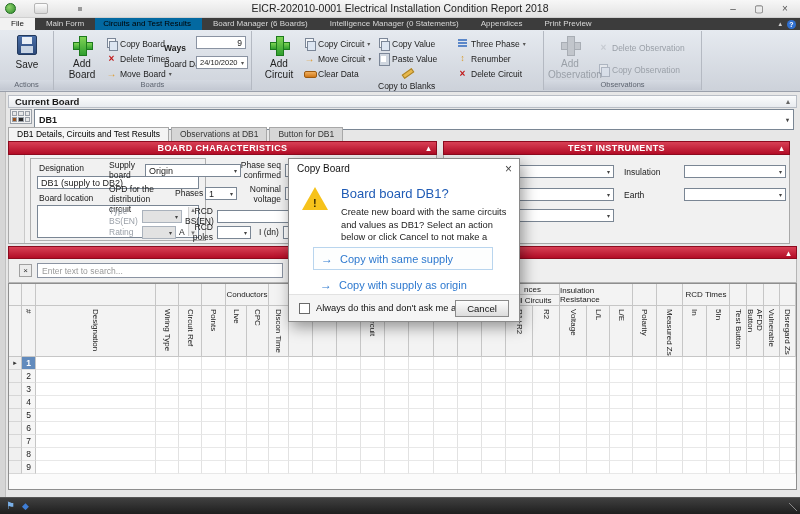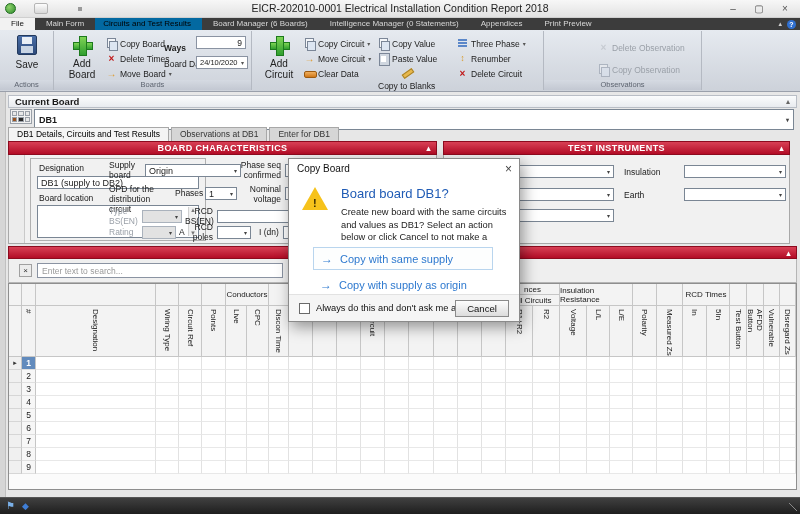--- a/index.html
+++ b/index.html
@@ -313,20 +313,26 @@
         <span class="mini mi-renum">↕</span>
         <span>Renumber</span>
       </div>
       <div class="sbtn" style="left:205px;top:36px;">
         <span class="mini mi-x">×</span>
         <span>Delete Circuit</span>
       </div>
     </div>
 
     <div class="rgroup" style="left:544px;width:158px;">
+      <div class="bigbtn disabled" style="left:4px;top:3px;">
+        <div class="bicon">
+            <div class="ic-plus gray"></div>
+          </div>
+        <span>Add Observation</span>
+      </div>
       <div class="sbtn disabled" style="left:54px;top:10px;">
         <span class="mini mi-x gray mi-obs-del">×</span>
         <span>Delete Observation</span>
       </div>
       <div class="sbtn disabled" style="left:54px;top:32px;">
         <span class="mini mi-copy mi-obs-copy"></span>
         <span>Copy Observation</span>
       </div>
       <div class="rgroup-label">Observations</div>
     </div>
@@ -347,21 +353,21 @@
       <span></span>
   </div>
   <div class="abs combo board-combo">
     <span>DB1</span>
     <span class="dd">▾</span>
   </div>
 
   <div class="abs btabs">
     <div class="btab active">DB1 Details, Circuits and Test Results</div>
     <div class="btab">Observations at DB1</div>
-    <div class="btab">Enter for DB1</div>
+    <div class="btab">Button for DB1</div>
   </div>
 
   <div class="abs panel" style="left:8px;width:429px;">
     <div class="red-head">
       <span>BOARD CHARACTERISTICS</span>
       <span class="chev">▴</span>
     </div>
     <div class="panel-body" style="height:89px;">
       <div class="gutter"></div>
       <div class="groupbox" style="left:21px;top:3px;width:176px;height:83px;"></div>

